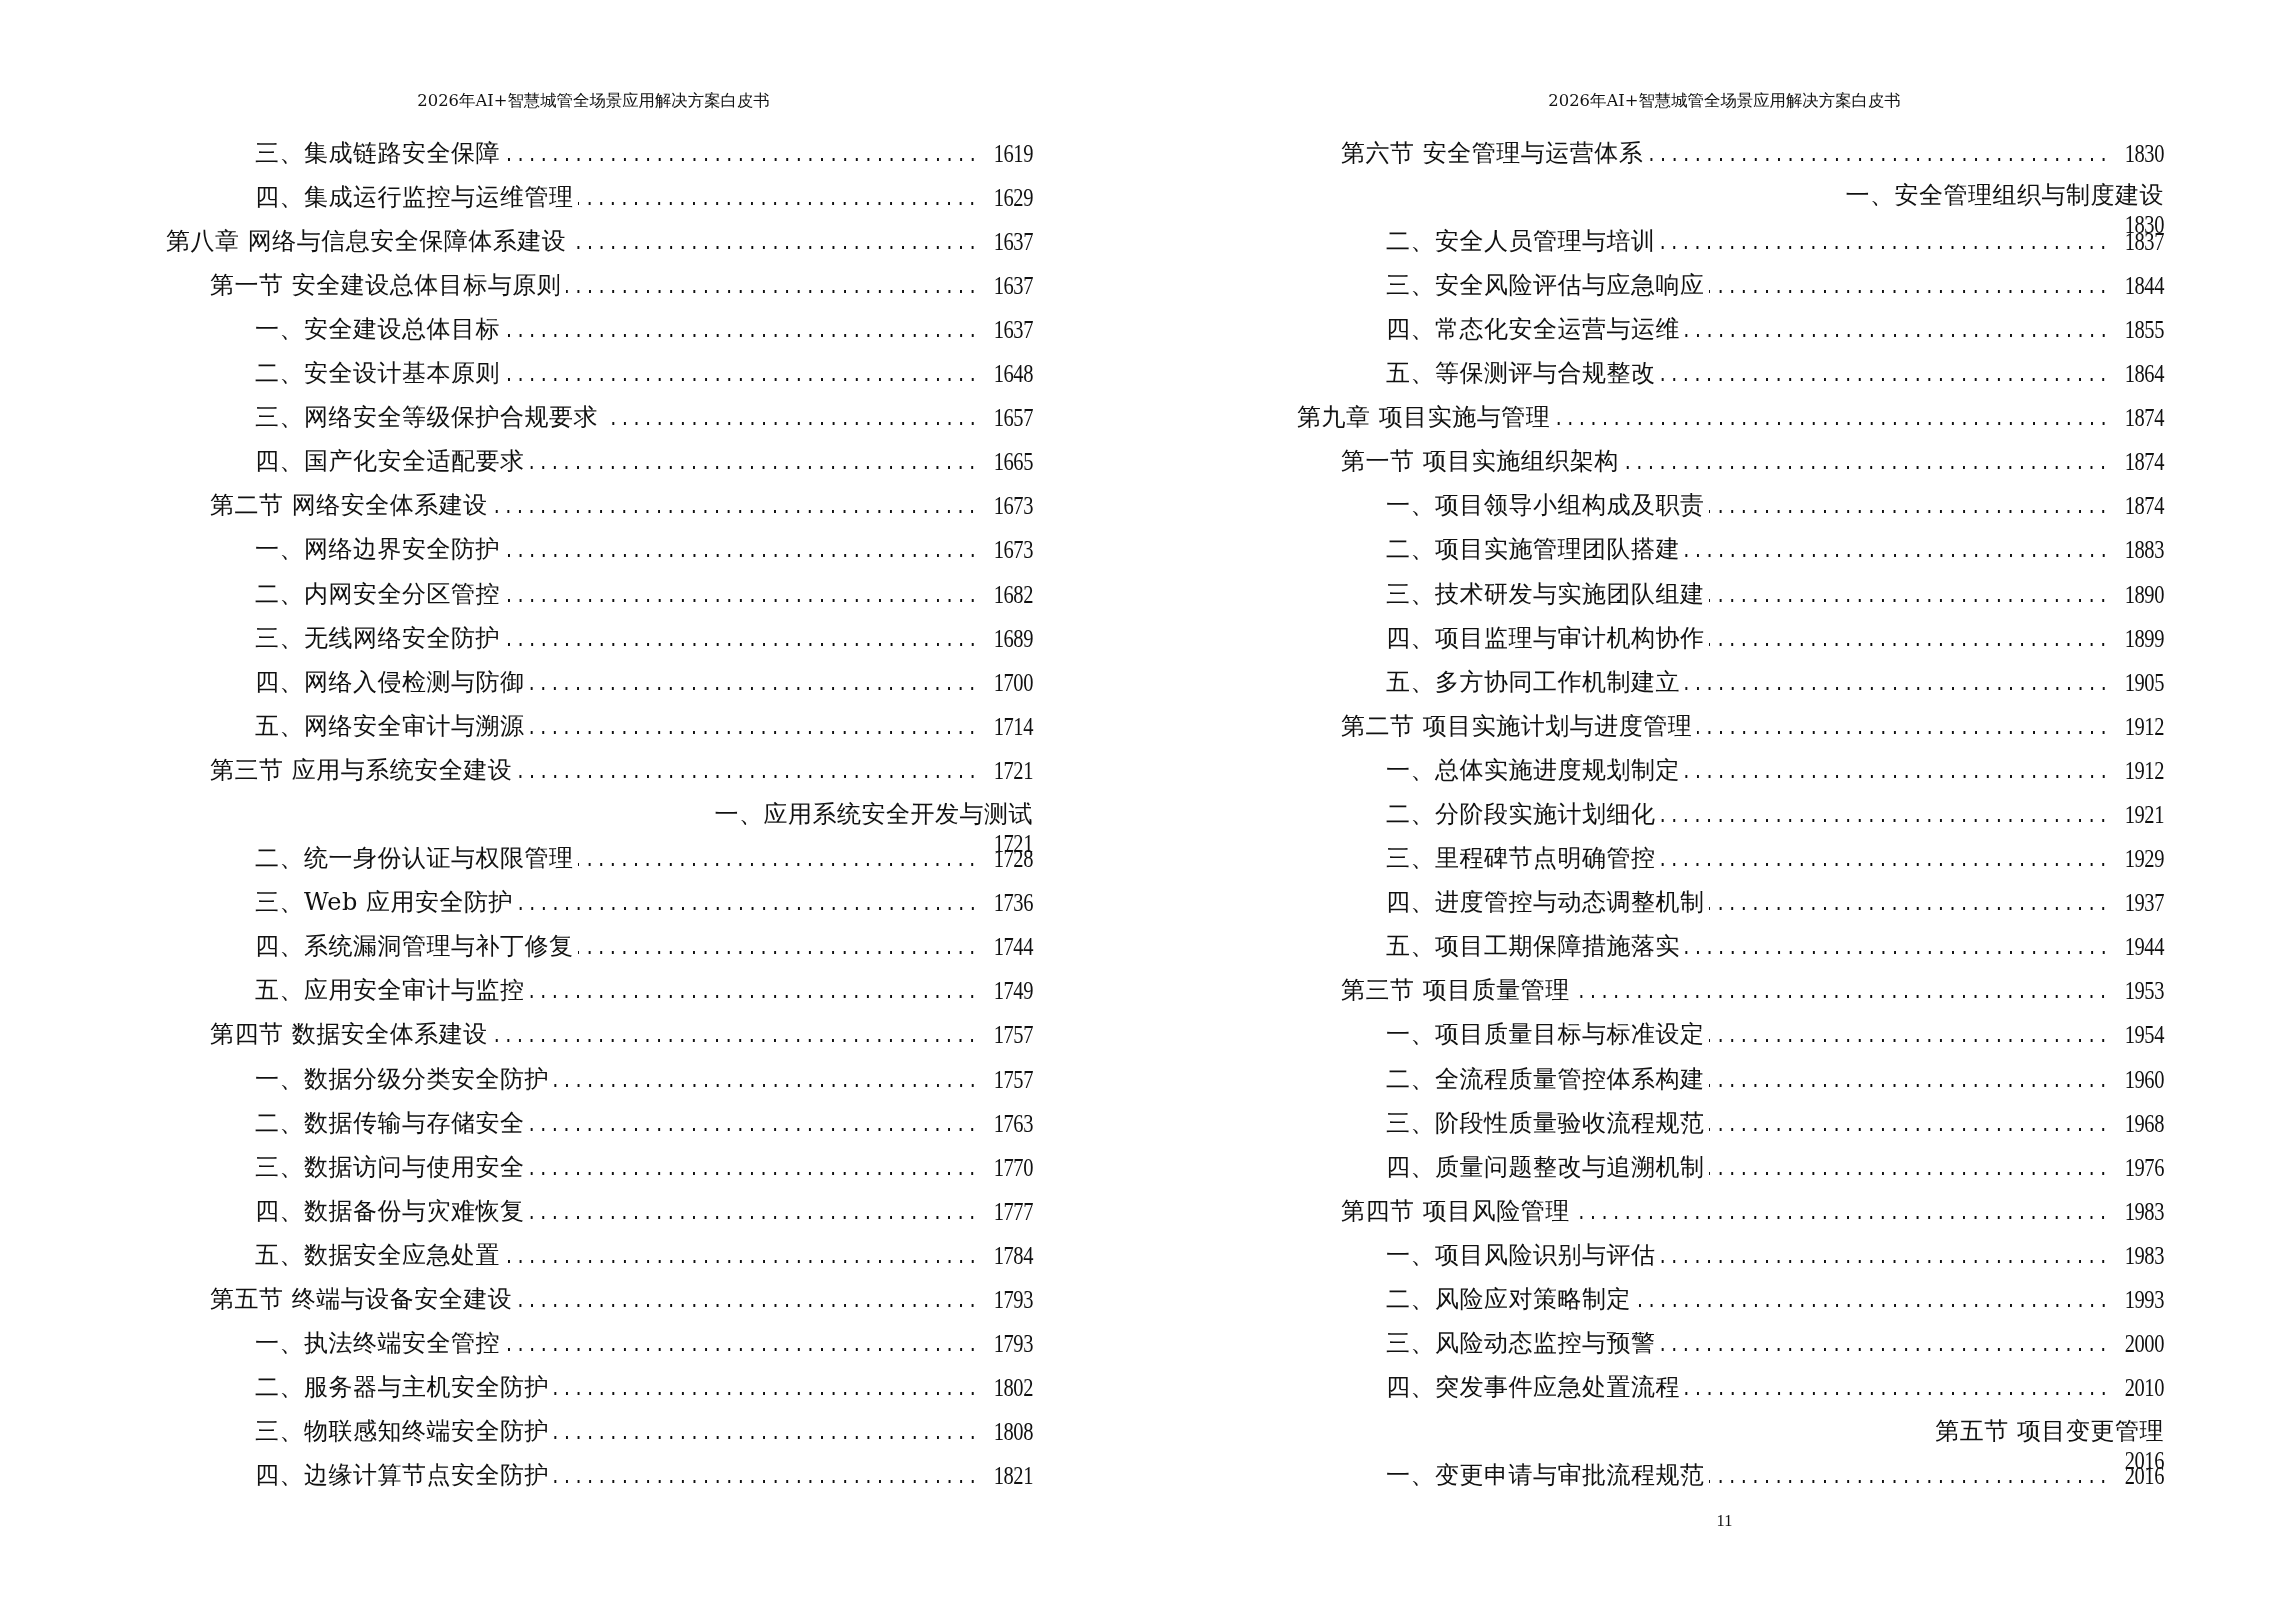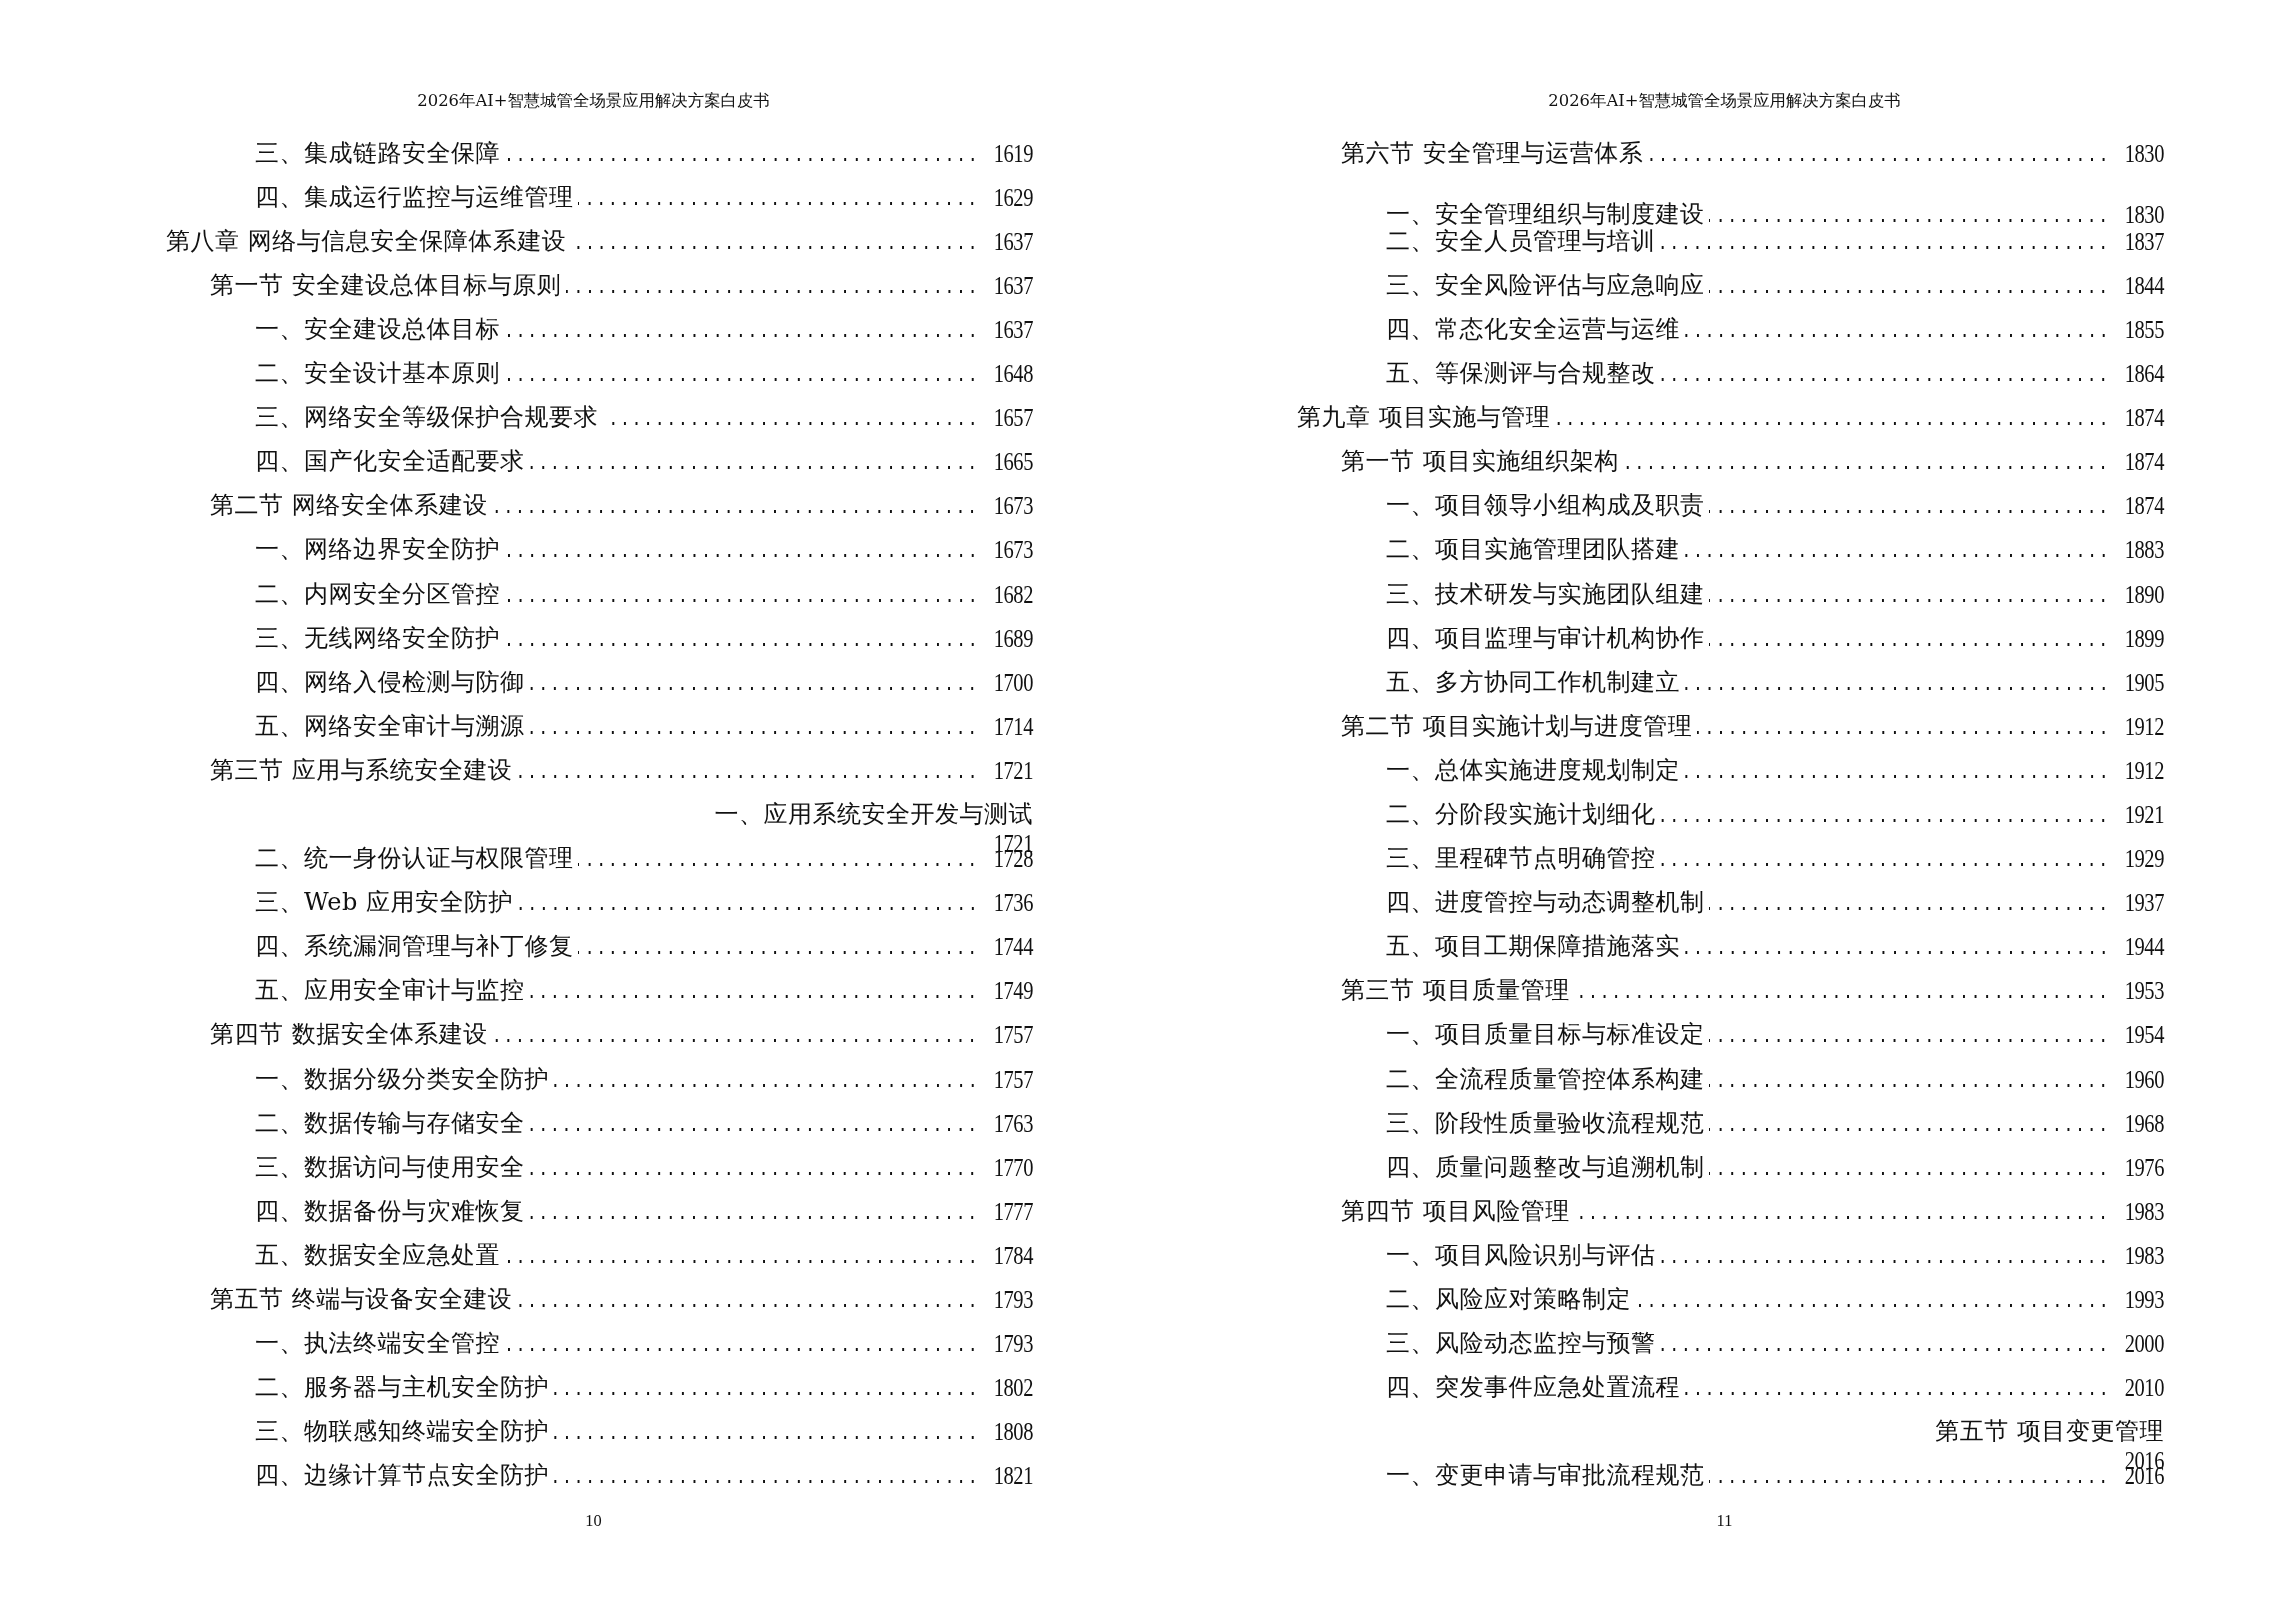--- a/index.html
+++ b/index.html
@@ -250,32 +250,31 @@
         <span class="toc-title">三、物联感知终端安全防护</span>
         <span class="toc-leader"></span>
         <span class="toc-page">1808</span>
       </div>
       <div class="toc-row lvl-item" style="top: 1461px;">
         <span class="toc-title">四、边缘计算节点安全防护</span>
         <span class="toc-leader"></span>
         <span class="toc-page">1821</span>
       </div>
     </div>
-  <div class="folio">10</div>
 </div>
 
 <div class="page right">
   <div class="running-header">2026年AI+智慧城管全场景应用解决方案白皮书</div>
   <div class="toc">
       <div class="toc-row lvl-section" style="top: 139px;">
         <span class="toc-title">第六节  安全管理与运营体系</span>
         <span class="toc-leader"></span>
         <span class="toc-page">1830</span>
       </div>
-      <div class="toc-row lvl-item" style="top: 200px;">
+      <div class="toc-row lvl-item" style="top: 181px; flex-direction: column;">
         <span class="toc-title">一、安全管理组织与制度建设</span>
         <span class="toc-leader"></span>
         <span class="toc-page">1830</span>
       </div>
       <div class="toc-row lvl-item" style="top: 227px;">
         <span class="toc-title">二、安全人员管理与培训</span>
         <span class="toc-leader"></span>
         <span class="toc-page">1837</span>
       </div>
       <div class="toc-row lvl-item" style="top: 271px;">

